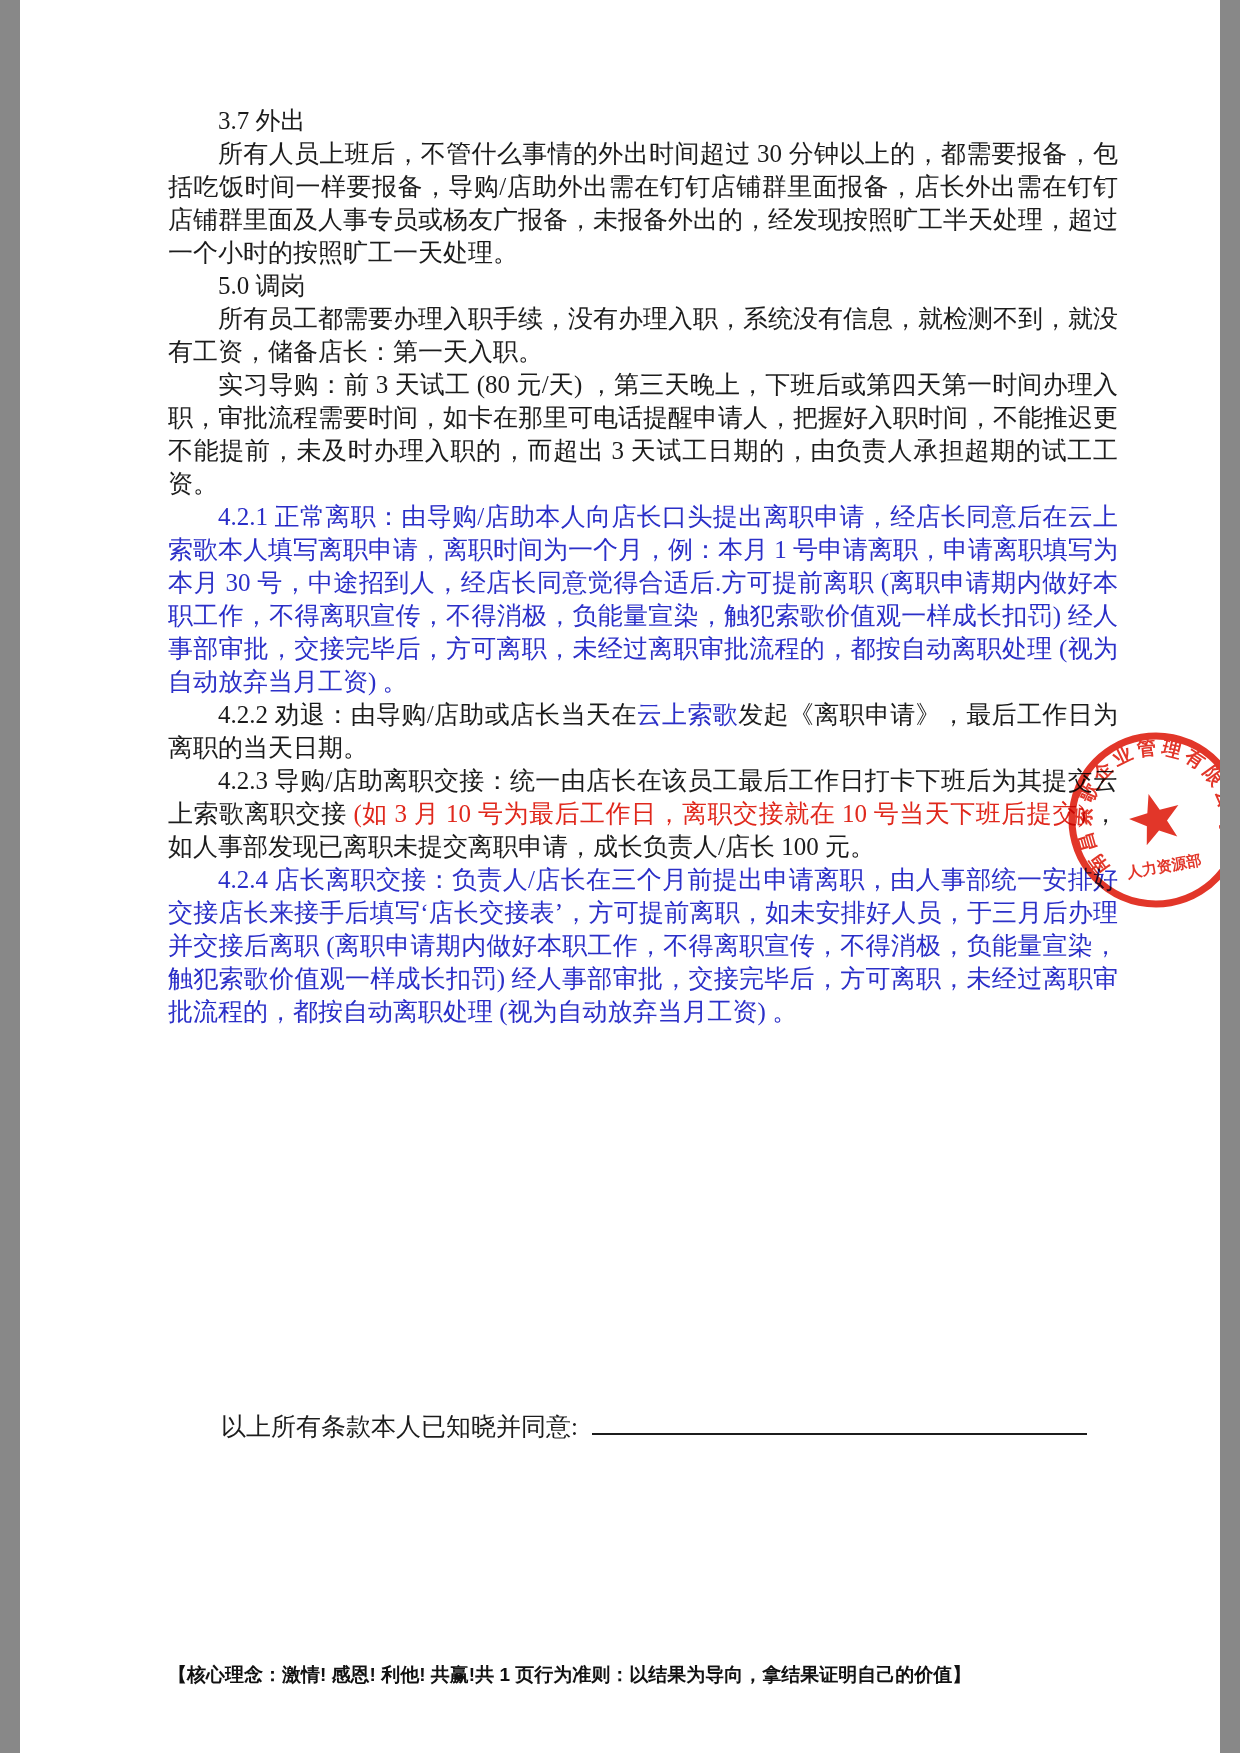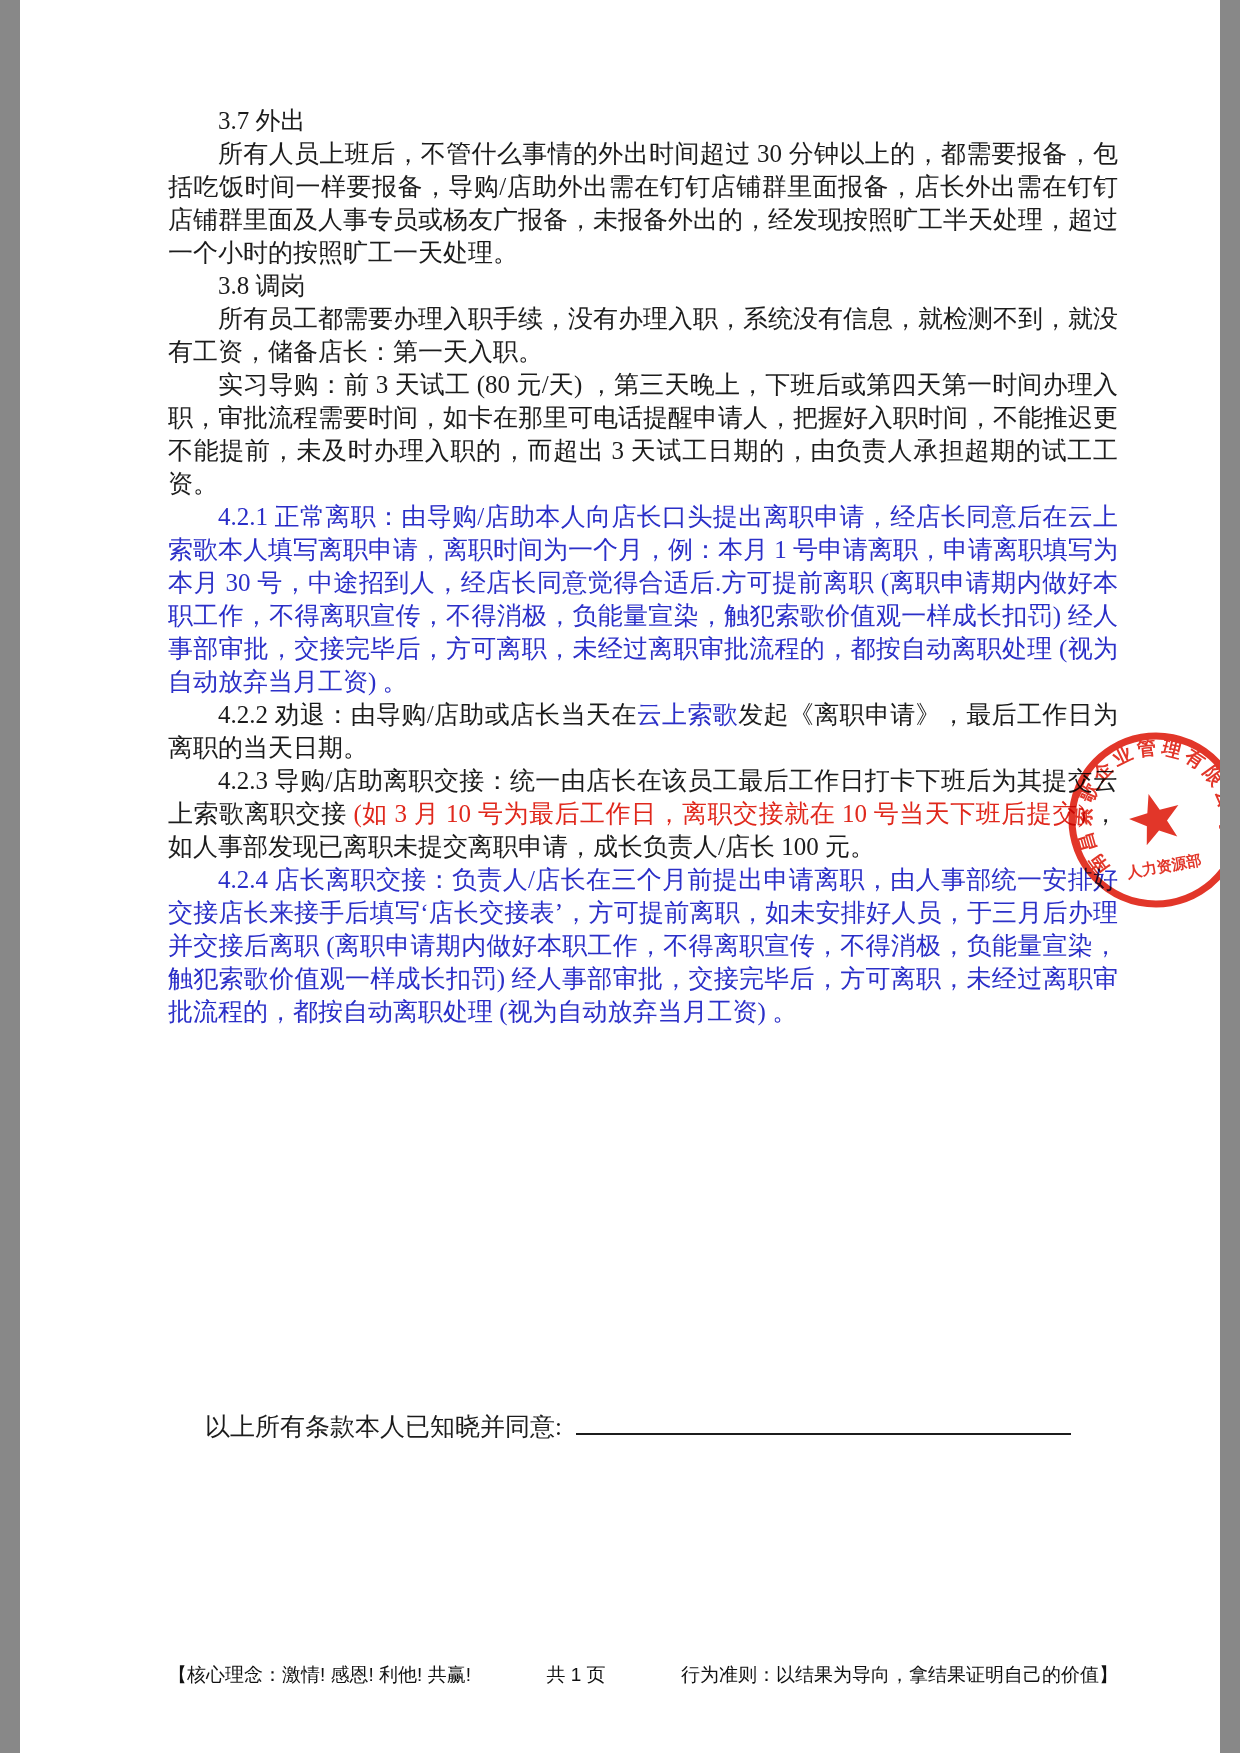--- a/index.html
+++ b/index.html
@@ -30,41 +30,41 @@
   .doc-body p{
     margin:0;
     text-indent:2em;
   }
   .c-black{color:var(--ink);}
   .c-blue{color:var(--blue);}
   .c-red{color:var(--red);}
   .hl{background:var(--hl);}
   .signature{
     position:absolute;
-    left:140px;top:1410px;width:950px;
+    left:156px;top:1410px;width:950px;
     font-size:25px;line-height:33px;
     color:var(--ink);
     padding-left:45px;
     white-space:nowrap;
   }
   .sig-line{
     display:inline-block;
     width:495px;height:1em;
     border-bottom:2px solid var(--ink);
     margin-left:14px;
     vertical-align:baseline;
   }
   .footer{
     position:absolute;
     left:148px;top:1662px;width:950px;
     display:flex;
-    justify-content:space-between;
+    justify-content:flex-start;
     align-items:baseline;
     font-family:"Liberation Sans","DejaVu Sans",sans-serif;
-    font-weight:normal;
+    font-weight:bold;
     font-size:19px;
     color:#111;
     white-space:nowrap;
   }
   .stamp{
     position:absolute;
     left:1036px;top:720px;
     width:200px;height:200px;
     mix-blend-mode:multiply;
     opacity:.93;
@@ -86,21 +86,21 @@
   }
 </style>
 </head>
 <body>
 
 <div class="page">
 
   <div class="doc-body" id="doc-body">
       <p><span class="c-black">3.7 外出</span></p>
       <p><span class="c-black">所有人员上班后，不管什么事情的外出时间超过 30 分钟以上的，都需要报备，包括吃饭时间一样要报备，导购/店助外出需在钉钉店铺群里面报备，店长外出需在钉钉店铺群里面及人事专员或杨友广报备，未报备外出的，经发现按照旷工半天处理，超过一个小时的按照旷工一天处理。</span></p>
-      <p><span class="c-black">3.8 调岗</span></p>
+      <p><span class="c-black">5.0 调岗</span></p>
       <p><span class="c-black">所有员工都需要办理入职手续，没有办理入职，系统没有信息，就检测不到，就没有工资，储备店长：第一天入职。</span></p>
       <p><span class="c-black">实习导购：前 3 天试工 (80 元/天) ，第三天晚上，下班后或第四天第一时间办理入职，审批流程需要时间，如卡在那里可电话提醒申请人，把握好入职时间，不能推迟更不能提前，未及时办理入职的，而超出 3 天试工日期的，由负责人承担超期的试工工资。</span></p>
       <p><span class="c-blue">4.2.1 正常离职：由导购/店助本人向店长口头提出离职申请，经店长同意后在云上索歌本人填写离职申请，离职时间为一个月，例：本月 1 号申请离职，申请离职填写为本月 30 号，中途招到人，经店长同意觉得合适后.方可提前离职 (离职申请期内做好本职工作，不得离职宣传，不得消极，负能量宣染，触犯索歌价值观一样成长扣罚) 经人事部审批，交接完毕后，方可离职，未经过离职审批流程的，都按自动离职处理 (视为自动放弃当月工资) 。</span></p>
       <p><span class="c-black">4.2.2 劝退：由导购/店助或店长当天在</span><span class="c-blue">云上索歌</span><span class="c-black">发起《离职申请》，最后工作日为离职的当天日期。</span></p>
       <p><span class="c-black">4.2.3 导购/店助离职交接：统一由店长在该员工最后工作日打卡下班后为其提交云上索歌离职交接 </span><span class="c-red">(如 3 月 10 号为最后工作日，离职交接就在 10 号当天下班后提交)</span><span class="c-black"> ，如人事部发现已离职未提交离职申请，成长负责人/店长 100 元。</span></p>
       <p><span class="c-blue">4.2.4 店长离职交接：负责人/店长在三个月前提出申请离职，由人事部统一安排好交接店长来接手后填写‘店长交接表’，方可提前离职，如未安排好人员，于三月后办理并交接后离职 (离职申请期内做好本职工作，不得离职宣传，不得消极，负能量宣染，触犯索歌价值观一样成长扣罚) 经人事部审批，交接完毕后，方可离职，未经过离职审批流程的，都按自动离职处理 (视为自动放弃当月工资) 。</span></p>
     </div>
 
   <div class="signature">
     <span>以上所有条款本人已知晓并同意:</span><span class="sig-line"></span>

